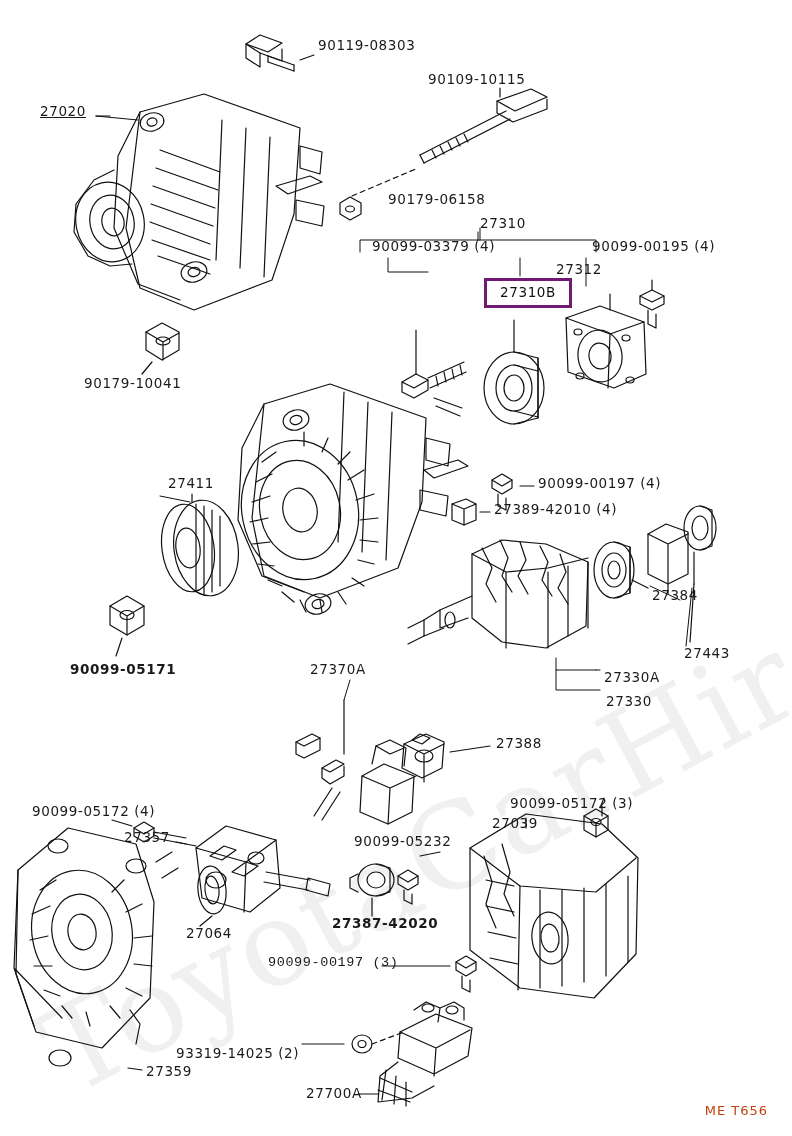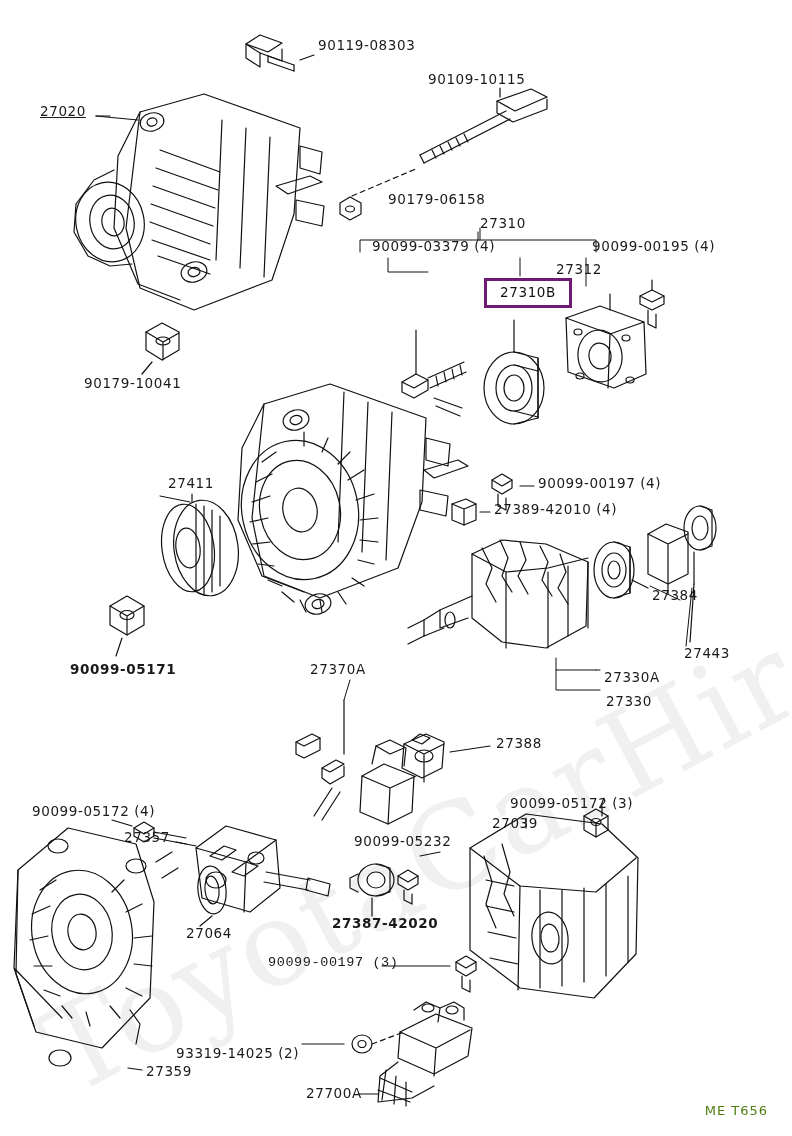--- a/index.html
+++ b/index.html
@@ -64,21 +64,21 @@
     width: 792px;
     height: 1136px;
     z-index: 10;
   }
   .footer {
     position: absolute;
     right: 24px;
     bottom: 18px;
     font-size: 13px;
     letter-spacing: 1px;
-    color: #4d7c0f;
+    color: #c2410c;
     font-family: "DejaVu Sans", sans-serif;
     z-index: 20;
   }
 </style>
 </head>
 <body>
 
 <div id="page">
 
   <div class="wm">

